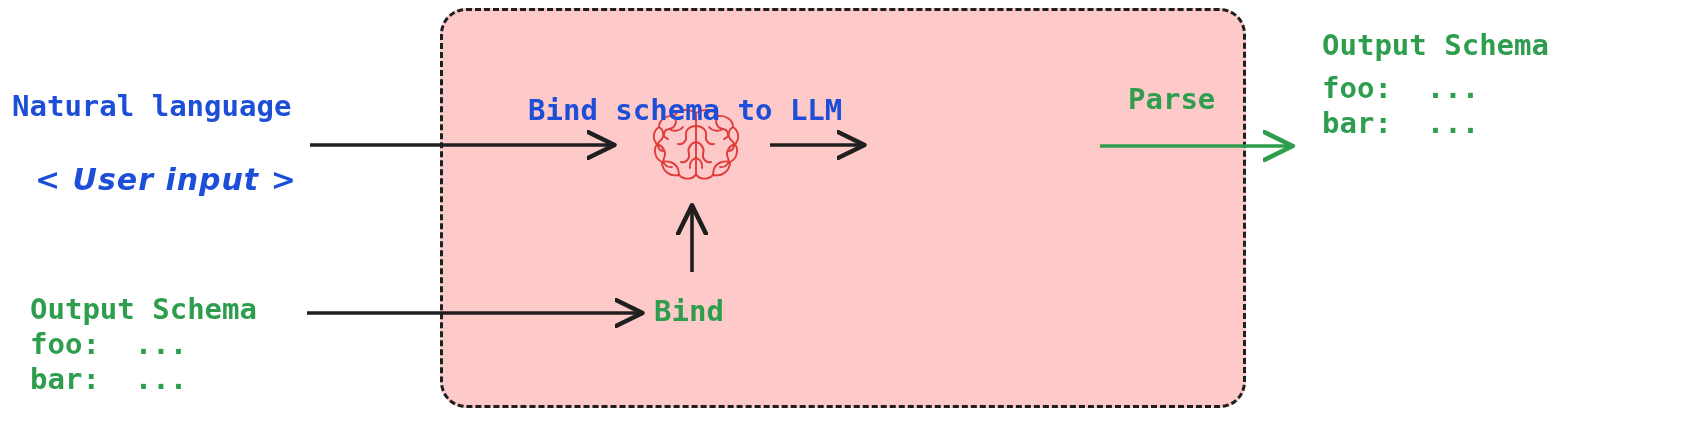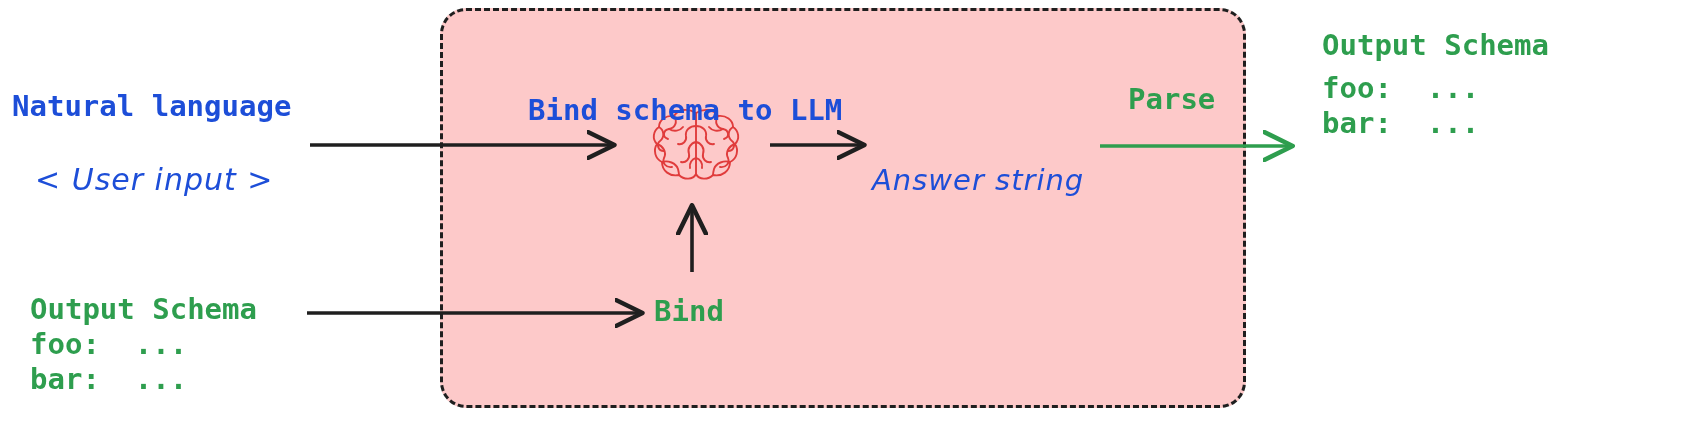--- a/index.html
+++ b/index.html
@@ -18,21 +18,21 @@
 
   
   .mono {
     font-family: "DejaVu Sans Mono", "Liberation Mono", monospace;
     font-weight: 700;
     white-space: pre;
     letter-spacing: 0px;
   }
   .hand {
     font-family: "DejaVu Sans", "Liberation Sans", sans-serif;
-    font-weight: 400;
+    font-weight: 700;
     font-style: italic;
     white-space: pre;
     letter-spacing: 1px;
   }
 
   .t-dark  { color: #1d4ed8; margin-top: 37px; }
   .t-green { color: #2e9e4e; }
 
   .abs { position: absolute; }
 
@@ -156,21 +156,20 @@
   <div class="abs" id="left-schema-block">
     <div class="mono t-green">Output Schema</div>
     <div class="mono t-green">foo:  ...</div>
     <div class="mono t-green">bar:  ...</div>
   </div>
 
   <div class="abs mono t-dark" id="bind-schema-label">Bind schema to LLM</div>
 
   <div class="abs mono t-green" id="parse-label">Parse</div>
 
-  <div class="abs hand t-dark" id="answer-string-label">Answer string</div>
 
   <div class="abs mono t-green" id="tool-label">Bind</div>
 
   <div class="abs" id="right-schema-block">
     <div class="mono t-green">Output Schema</div>
     <span class="gap"></span>
     <div class="mono t-green">foo:  ...</div>
     <div class="mono t-green">bar:  ...</div>
   </div>
 

